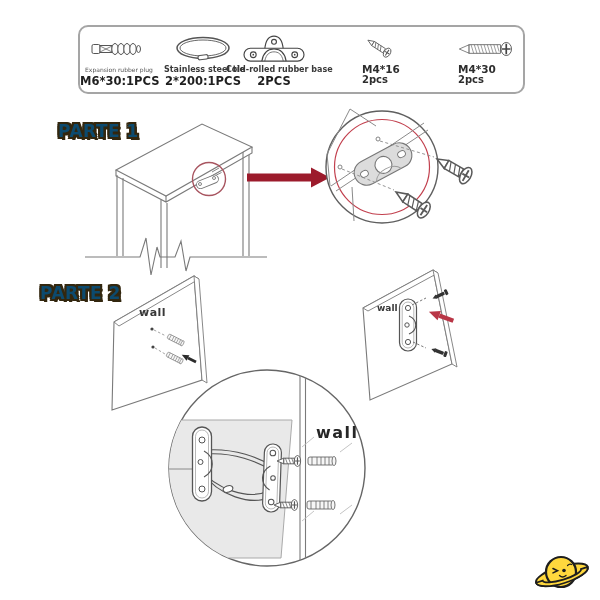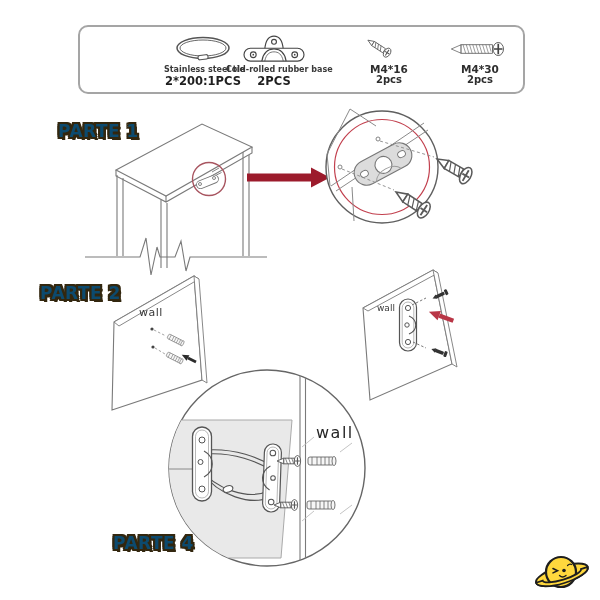--- a/index.html
+++ b/index.html
@@ -8,43 +8,43 @@
   .stage{position:absolute;left:0;top:0;width:600px;height:600px}
   #diagram{position:absolute;left:0;top:0}
 
   
   .parts-box{position:absolute;left:78px;top:25px;width:447px;height:69px;
     border:2px solid #a5a5a5;border-radius:10px;background:#fff}
   .part{position:absolute;top:7px;text-align:center}
   .part.c1{left:0;width:78px}
   .part.c2{left:84px;width:78px}
   .part.c3{left:146px;width:96px}
-  .part.c4{left:262px;width:74px;text-align:center;padding-left:20px}
-  .part.c5{left:346px;width:84px;text-align:center;padding-left:24px}
+  .part.c4{left:262px;width:74px;text-align:left;padding-left:20px}
+  .part.c5{left:354px;width:84px;text-align:left;padding-left:24px}
   .p-icon{height:30px;display:flex;align-items:center;justify-content:center;margin-bottom:1px}
   .c4 .p-icon,.c5 .p-icon{justify-content:flex-start}
   .p-name{font-size:8px;font-weight:bold;color:#3a3a3a;line-height:9px;white-space:nowrap}
   .c1 .p-name{font-size:6px;font-weight:normal;color:#555}
   .c4 .p-name,.c5 .p-name{font-size:10.5px;color:#2e2e2e}
   .p-qty{font-size:11.5px;font-weight:bold;color:#1f1f1f;white-space:nowrap}
   .c4 .p-qty,.c5 .p-qty{font-size:10px;font-weight:600;color:#2e2e2e}
 
   
   .parte-label{position:absolute;font-size:17px;font-weight:bold;letter-spacing:.5px;
     color:#0c4a6e;white-space:nowrap;
     text-shadow:-2px -2px 0 #33270F,0 -2px 0 #33270F,2px -2px 0 #33270F,
       -2px 0 0 #33270F,2px 0 0 #33270F,-2px 2px 0 #33270F,0 2px 0 #33270F,
       2px 2px 0 #33270F,2.5px 2.5px 0 #33270F}
   #parte1{left:58px;top:121px}
   #parte2{left:40px;top:283px}
   #parte3{left:473px;top:283px}
   #parte4{left:113px;top:533px}
 
   
-  .wall-label{position:absolute;font-weight:normal;color:#383838;white-space:nowrap}
+  .wall-label{position:absolute;font-weight:bold;color:#383838;white-space:nowrap}
   #wall2{left:139px;top:306px;font-size:11px;letter-spacing:.5px}
   #wall3{left:377px;top:303px;font-size:9px}
   #wall4{left:316px;top:423px;font-size:16px;letter-spacing:1.5px;color:#262626}
 </style>
 </head>
 <body>
 
 <div class="stage">
 
   <svg id="diagram" width="600" height="600" viewBox="0 0 600 600">
@@ -197,20 +197,38 @@
       <path d="M-27,3 A27,8.5 0 0 0 27,3 L20,3 A20,5 0 0 1 -20,3 Z" fill="#FFD83D" stroke="#1e1e1e" stroke-width="1.8" transform="rotate(-17)"></path>
       <path d="M-8,-3.5 l4.5,2.2 l-4.5,2.2" fill="none" stroke="#1e1e1e" stroke-width="1.6" stroke-linecap="round"></path>
       <circle cx="3" cy="-1.5" r="1.8" fill="#1e1e1e"></circle>
       <path d="M-1.5,3.5 Q1.5,6.5 5,3.5" fill="none" stroke="#1e1e1e" stroke-width="1.4" stroke-linecap="round"></path>
       <path d="M6.5,-6.5 q2,-2 4,-1" stroke="#1e1e1e" stroke-width="1.2" fill="none" stroke-linecap="round"></path>
     </g>
   </svg>
 
   <div class="parts-box">
 
+    <div class="part c1">
+      <div class="p-icon">
+        <svg width="56" height="24" viewBox="0 0 56 24">
+          <g stroke="#555" stroke-width="1" fill="#fdfdfd">
+            <rect x="1" y="7.5" width="8" height="9" rx="1.5"></rect>
+            <rect x="9" y="8.5" width="12" height="7"></rect>
+            <path d="M9,9 L21,15 M9,15 L21,9" stroke-width="0.7" fill="none"></path>
+            <ellipse cx="24" cy="12" rx="3.2" ry="5.5"></ellipse>
+            <ellipse cx="30" cy="12" rx="3.2" ry="5.5"></ellipse>
+            <ellipse cx="36" cy="12" rx="3.2" ry="5.5"></ellipse>
+            <ellipse cx="42" cy="12" rx="3.2" ry="5.5"></ellipse>
+            <ellipse cx="47.5" cy="12" rx="2" ry="3.5"></ellipse>
+          </g>
+        </svg>
+      </div>
+      <div class="p-name">Expansion rubber plug</div>
+      <div class="p-qty">M6*30:1PCS</div>
+    </div>
 
     <div class="part c2">
       <div class="p-icon">
         <svg width="58" height="27" viewBox="0 0 58 27">
           <g stroke="#555" fill="none">
             <ellipse cx="29" cy="12" rx="26" ry="10.5" stroke-width="1.5"></ellipse>
             <ellipse cx="29" cy="12" rx="23" ry="8" stroke-width="0.9"></ellipse>
             <rect x="24" y="19" width="10" height="4.5" rx="2" fill="#fff" stroke-width="1" transform="rotate(-7 29 21)"></rect>
           </g>
         </svg>
@@ -267,19 +285,18 @@
           </g>
         </svg>
       </div>
       <div class="p-name">M4*30</div>
       <div class="p-qty">2pcs</div>
     </div>
   </div>
 
   <div id="parte1" class="parte-label">PARTE 1</div>
   <div id="parte2" class="parte-label">PARTE 2</div>
-  <div id="parte4" class="parte-label">PARTE 4</div>
 
   <div id="wall2" class="wall-label">wall</div>
   <div id="wall3" class="wall-label">wall</div>
   <div id="wall4" class="wall-label">wall</div>
 
 </div>
 
 </body></html>

